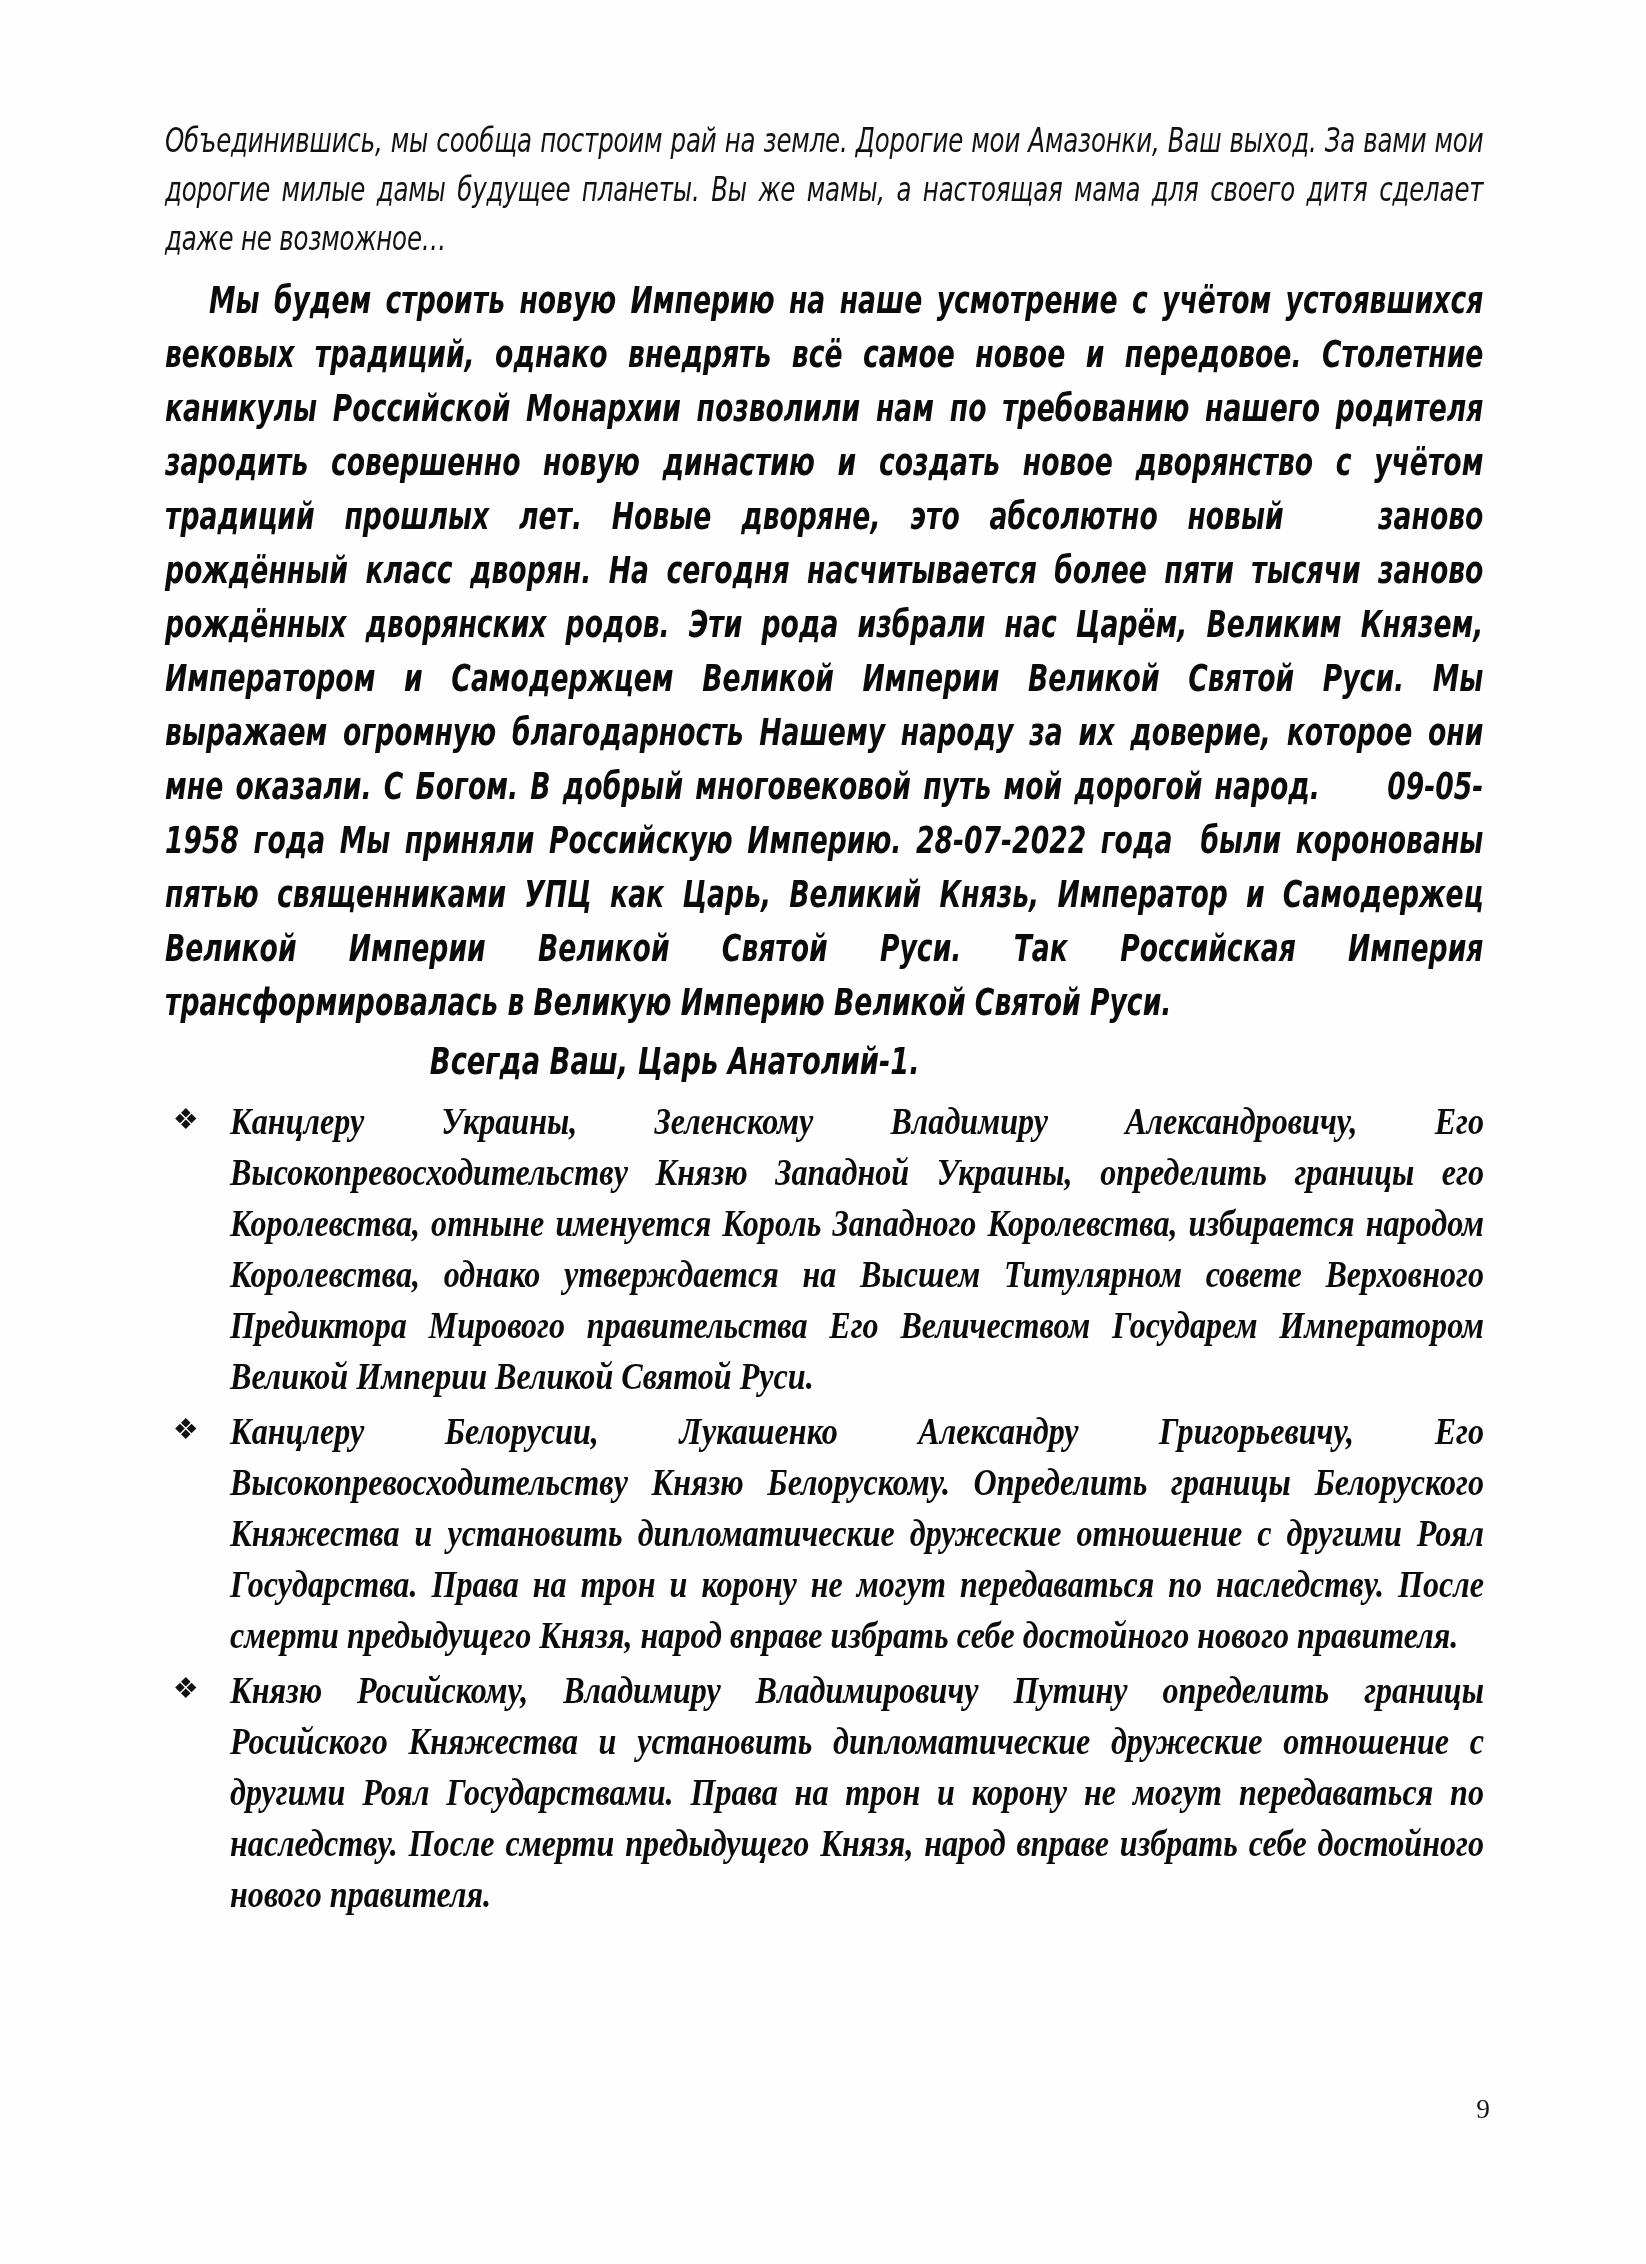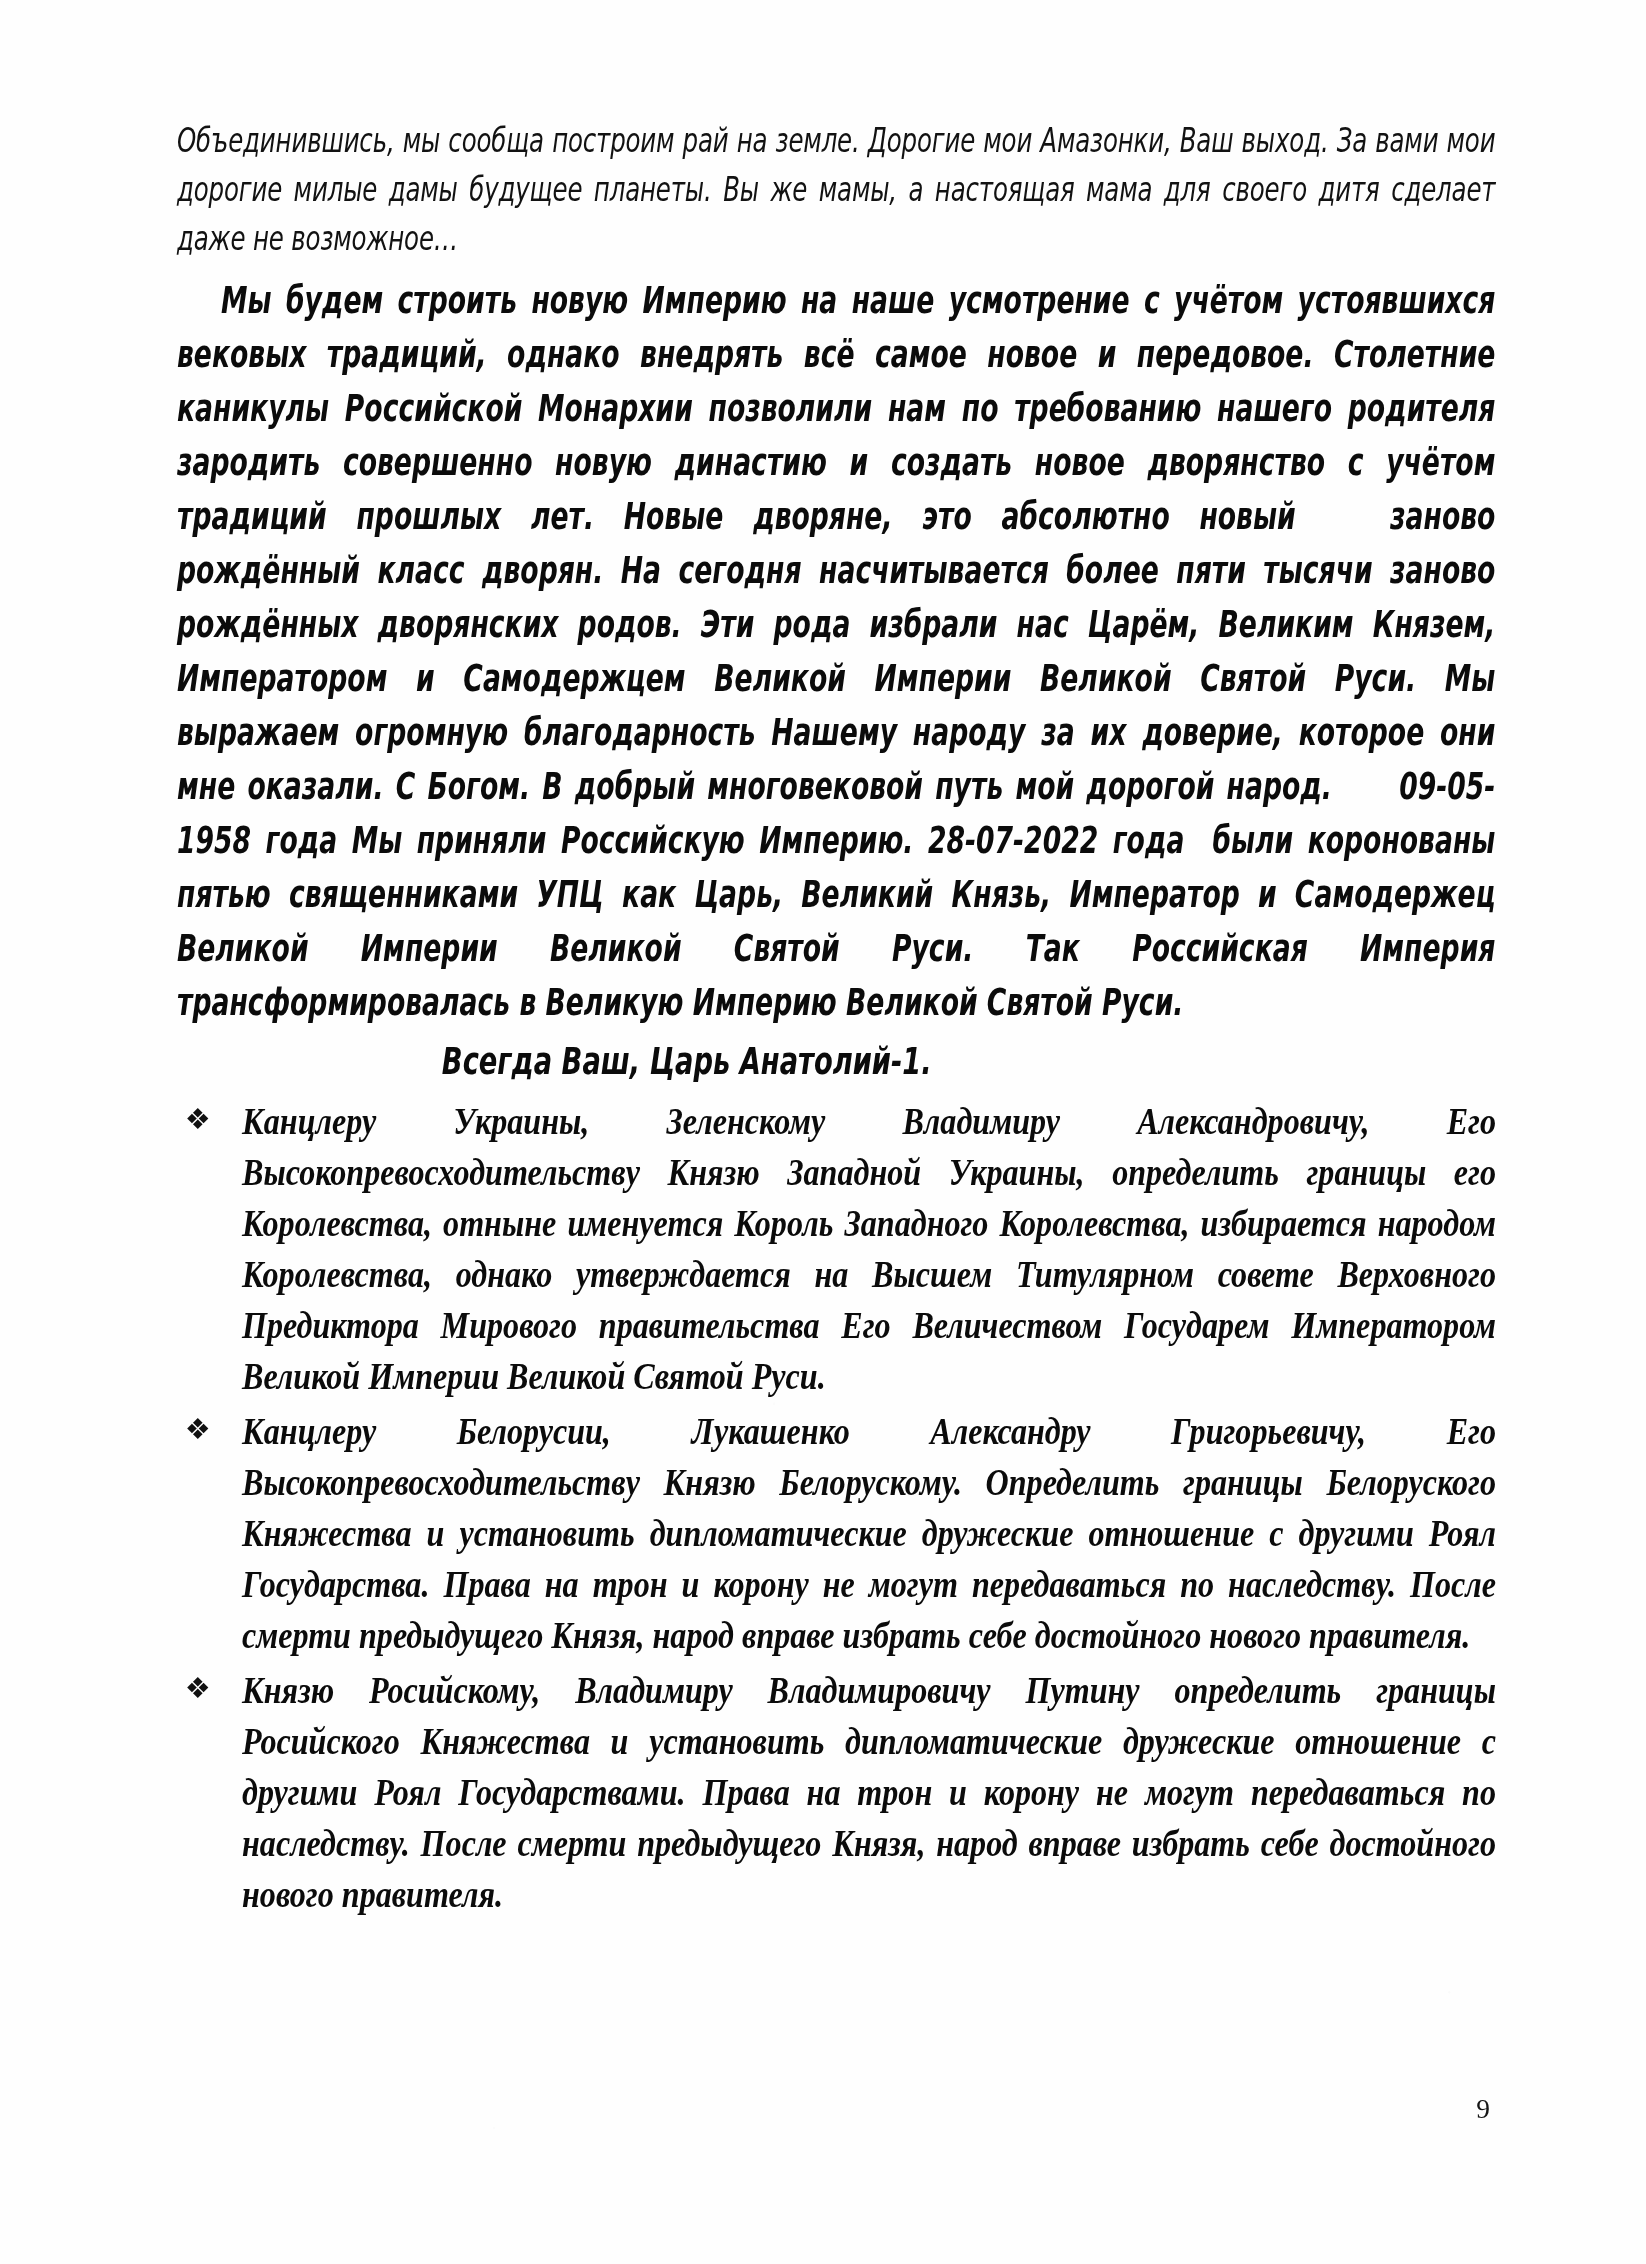--- a/index.html
+++ b/index.html
@@ -32,21 +32,21 @@
     background:
       radial-gradient(circle at 12% 8%, rgba(0,0,0,0.035) 0 1.2px, transparent 1.6px),
       radial-gradient(circle at 78% 23%, rgba(0,0,0,0.03) 0 1px, transparent 1.4px),
       radial-gradient(circle at 47% 62%, rgba(0,0,0,0.028) 0 1.1px, transparent 1.5px),
       radial-gradient(circle at 88% 88%, rgba(0,0,0,0.03) 0 1px, transparent 1.4px),
       radial-gradient(circle at 30% 94%, rgba(0,0,0,0.025) 0 1px, transparent 1.3px);
   }
 
   .content {
     position: absolute;
-    left: 177px;
+    left: 165px;
     top: 116px;
     width: 1318px;
   }
 
   
   .intro {
     font-family: "DejaVu Sans Condensed", "Liberation Sans Narrow", "Liberation Sans", sans-serif;
     font-style: italic;
     font-weight: 400;
     font-size: 34px;

